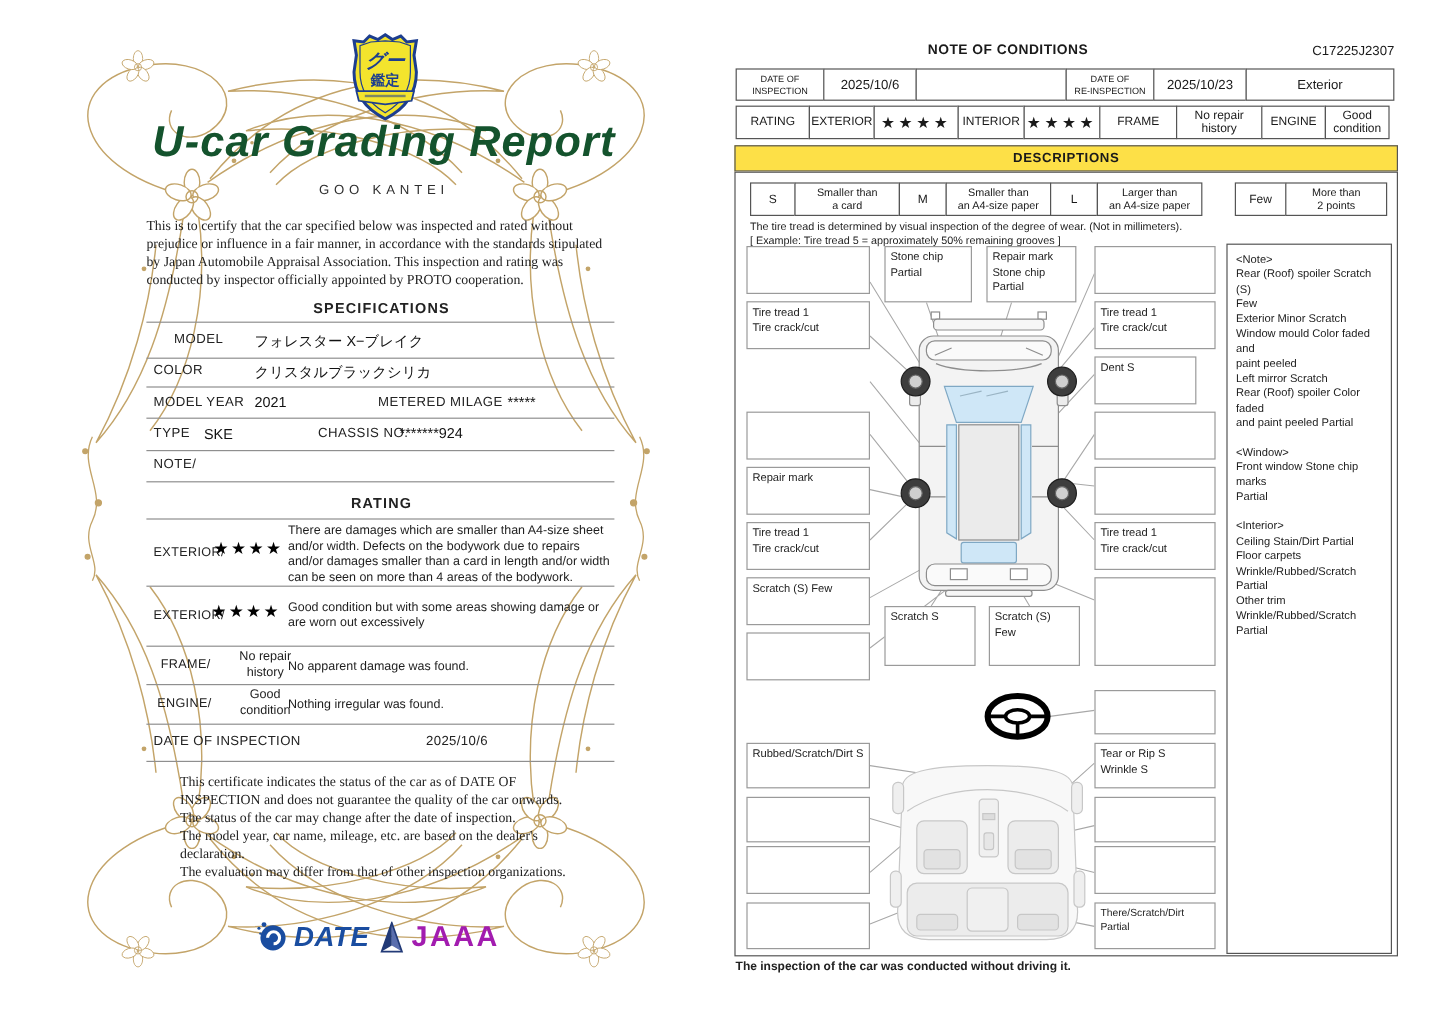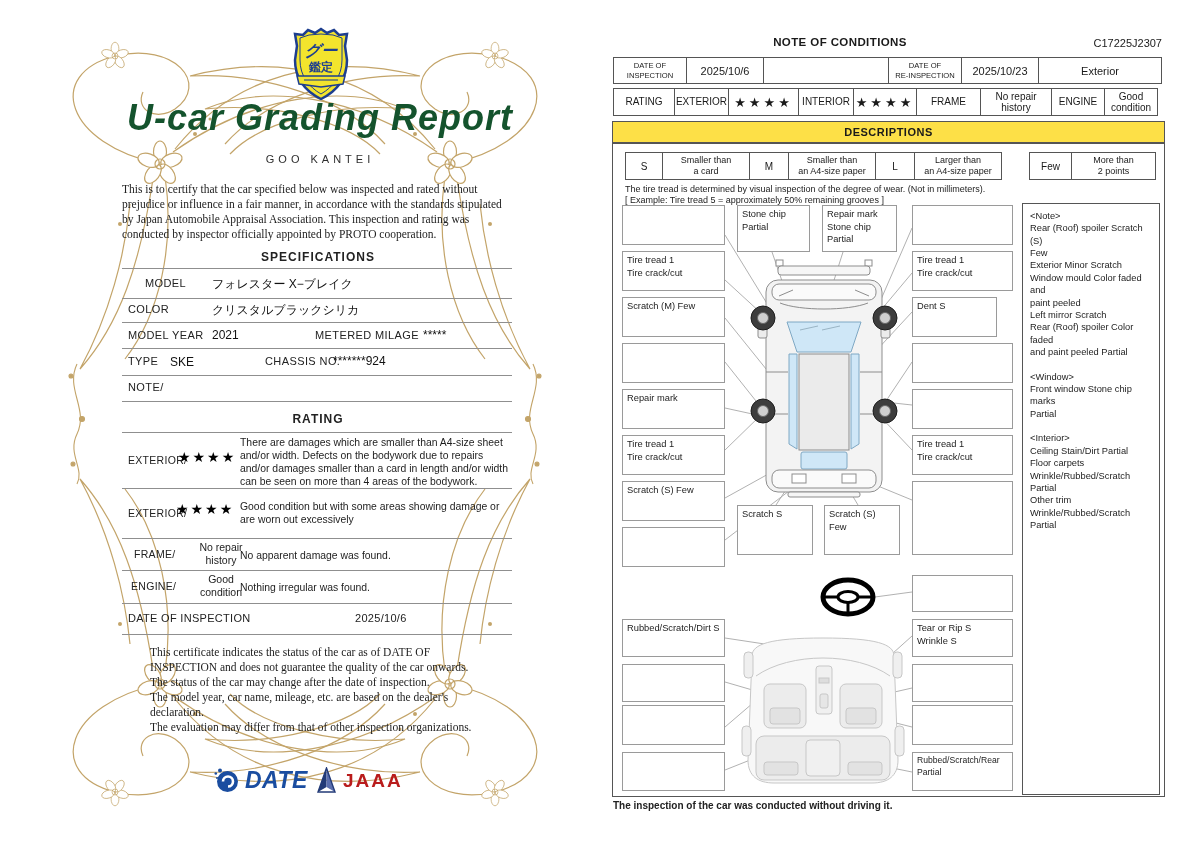--- a/index.html
+++ b/index.html
@@ -17,21 +17,21 @@
   .intro{font-size:11.5px;line-height:1.3;color:#222;}
   .sechead{font-size:12px;font-weight:bold;letter-spacing:1px;color:#222;text-align:center;}
   .speclabel{font-size:11px;color:#222;letter-spacing:.4px;}
   .specval{font-size:12px;color:#111;}
   .rlabel{font-size:10.5px;color:#222;letter-spacing:.3px;}
   .stars{font-size:14px;letter-spacing:2px;color:#000;}
   .rtext{font-size:10.4px;line-height:1.24;color:#1d1d1d;}
   .rval{font-size:10.5px;text-align:center;line-height:1.2;color:#1d1d1d;}
   .disc{font-size:11.5px;line-height:1.3;color:#222;}
   .proto-text{font-size:23px;font-weight:bold;font-style:italic;color:#1a4da0;letter-spacing:.5px;}
-  .jaaa-text{font-size:19px;font-weight:bold;color:#b91c1c;letter-spacing:2px;}
+  .jaaa-text{font-size:24px;font-weight:bold;color:#a21caf;letter-spacing:2px;}
 
   
   .cond-title{font-size:11.5px;font-weight:bold;letter-spacing:.4px;text-align:center;}
   .docnum{font-size:11px;text-align:right;}
   .trow{position:absolute;display:flex;}
   .tcell{border:1px solid #555;margin-left:-1px;box-sizing:border-box;
          display:flex;align-items:center;justify-content:center;text-align:center;background:#fff;}
   .tcell.first{margin-left:0;}
   .tlab{font-size:7.6px;line-height:1.25;}
   .tval{font-size:11px;}
@@ -319,21 +319,20 @@
       <rect x="756" y="736" width="134" height="44" rx="8" fill="#ececec"></rect>
       <rect x="806" y="740" width="34" height="36" rx="4" fill="#f0f0f0"></rect>
       <rect x="764" y="762" width="34" height="13" rx="3" fill="#e2e2e2"></rect>
       <rect x="848" y="762" width="34" height="13" rx="3" fill="#e2e2e2"></rect>
     </g>
   </svg>
 
   <div class="cbox" style="left:622px;top:205px;width:103px;height:40px;"></div>
   <div class="cbox" style="left:622px;top:251px;width:103px;height:40px;">Tire tread 1
 Tire crack/cut</div>
-  <div class="cbox" style="left:622px;top:297px;width:103px;height:40px;">Scratch (M) Few</div>
   <div class="cbox" style="left:622px;top:343px;width:103px;height:40px;"></div>
   <div class="cbox" style="left:622px;top:389px;width:103px;height:40px;">Repair mark</div>
   <div class="cbox" style="left:622px;top:435px;width:103px;height:40px;">Tire tread 1
 Tire crack/cut</div>
   <div class="cbox" style="left:622px;top:481px;width:103px;height:40px;">Scratch (S) Few</div>
   <div class="cbox" style="left:622px;top:527px;width:103px;height:40px;"></div>
 
   <div class="cbox" style="left:737px;top:205px;width:73px;height:47px;">Stone chip Partial</div>
   <div class="cbox" style="left:822px;top:205px;width:75px;height:47px;">Repair mark
 Stone chip Partial</div>
@@ -355,21 +354,21 @@
 
   <div class="cbox" style="left:622px;top:619px;width:103px;height:38px;">Rubbed/Scratch/Dirt S</div>
   <div class="cbox" style="left:622px;top:664px;width:103px;height:38px;"></div>
   <div class="cbox" style="left:622px;top:705px;width:103px;height:40px;"></div>
   <div class="cbox" style="left:622px;top:752px;width:103px;height:39px;"></div>
 
   <div class="cbox" style="left:912px;top:619px;width:101px;height:38px;">Tear or Rip S
 Wrinkle S</div>
   <div class="cbox" style="left:912px;top:664px;width:101px;height:38px;"></div>
   <div class="cbox" style="left:912px;top:705px;width:101px;height:40px;"></div>
-  <div class="cbox" style="left:912px;top:752px;width:101px;height:39px;font-size:8.6px;">Rubbed/Scratch/Rear Partial</div>
+  <div class="cbox" style="left:912px;top:752px;width:101px;height:39px;font-size:8.6px;">There/Scratch/Dirt Partial</div>
 
   <div class="notes" style="left:1022px;top:203px;width:138px;height:592px;">&lt;Note&gt;
 Rear (Roof) spoiler Scratch (S)
 Few
 Exterior Minor Scratch
 Window mould Color faded and
 paint peeled
 Left mirror Scratch
 Rear (Roof) spoiler Color faded
 and paint peeled Partial

